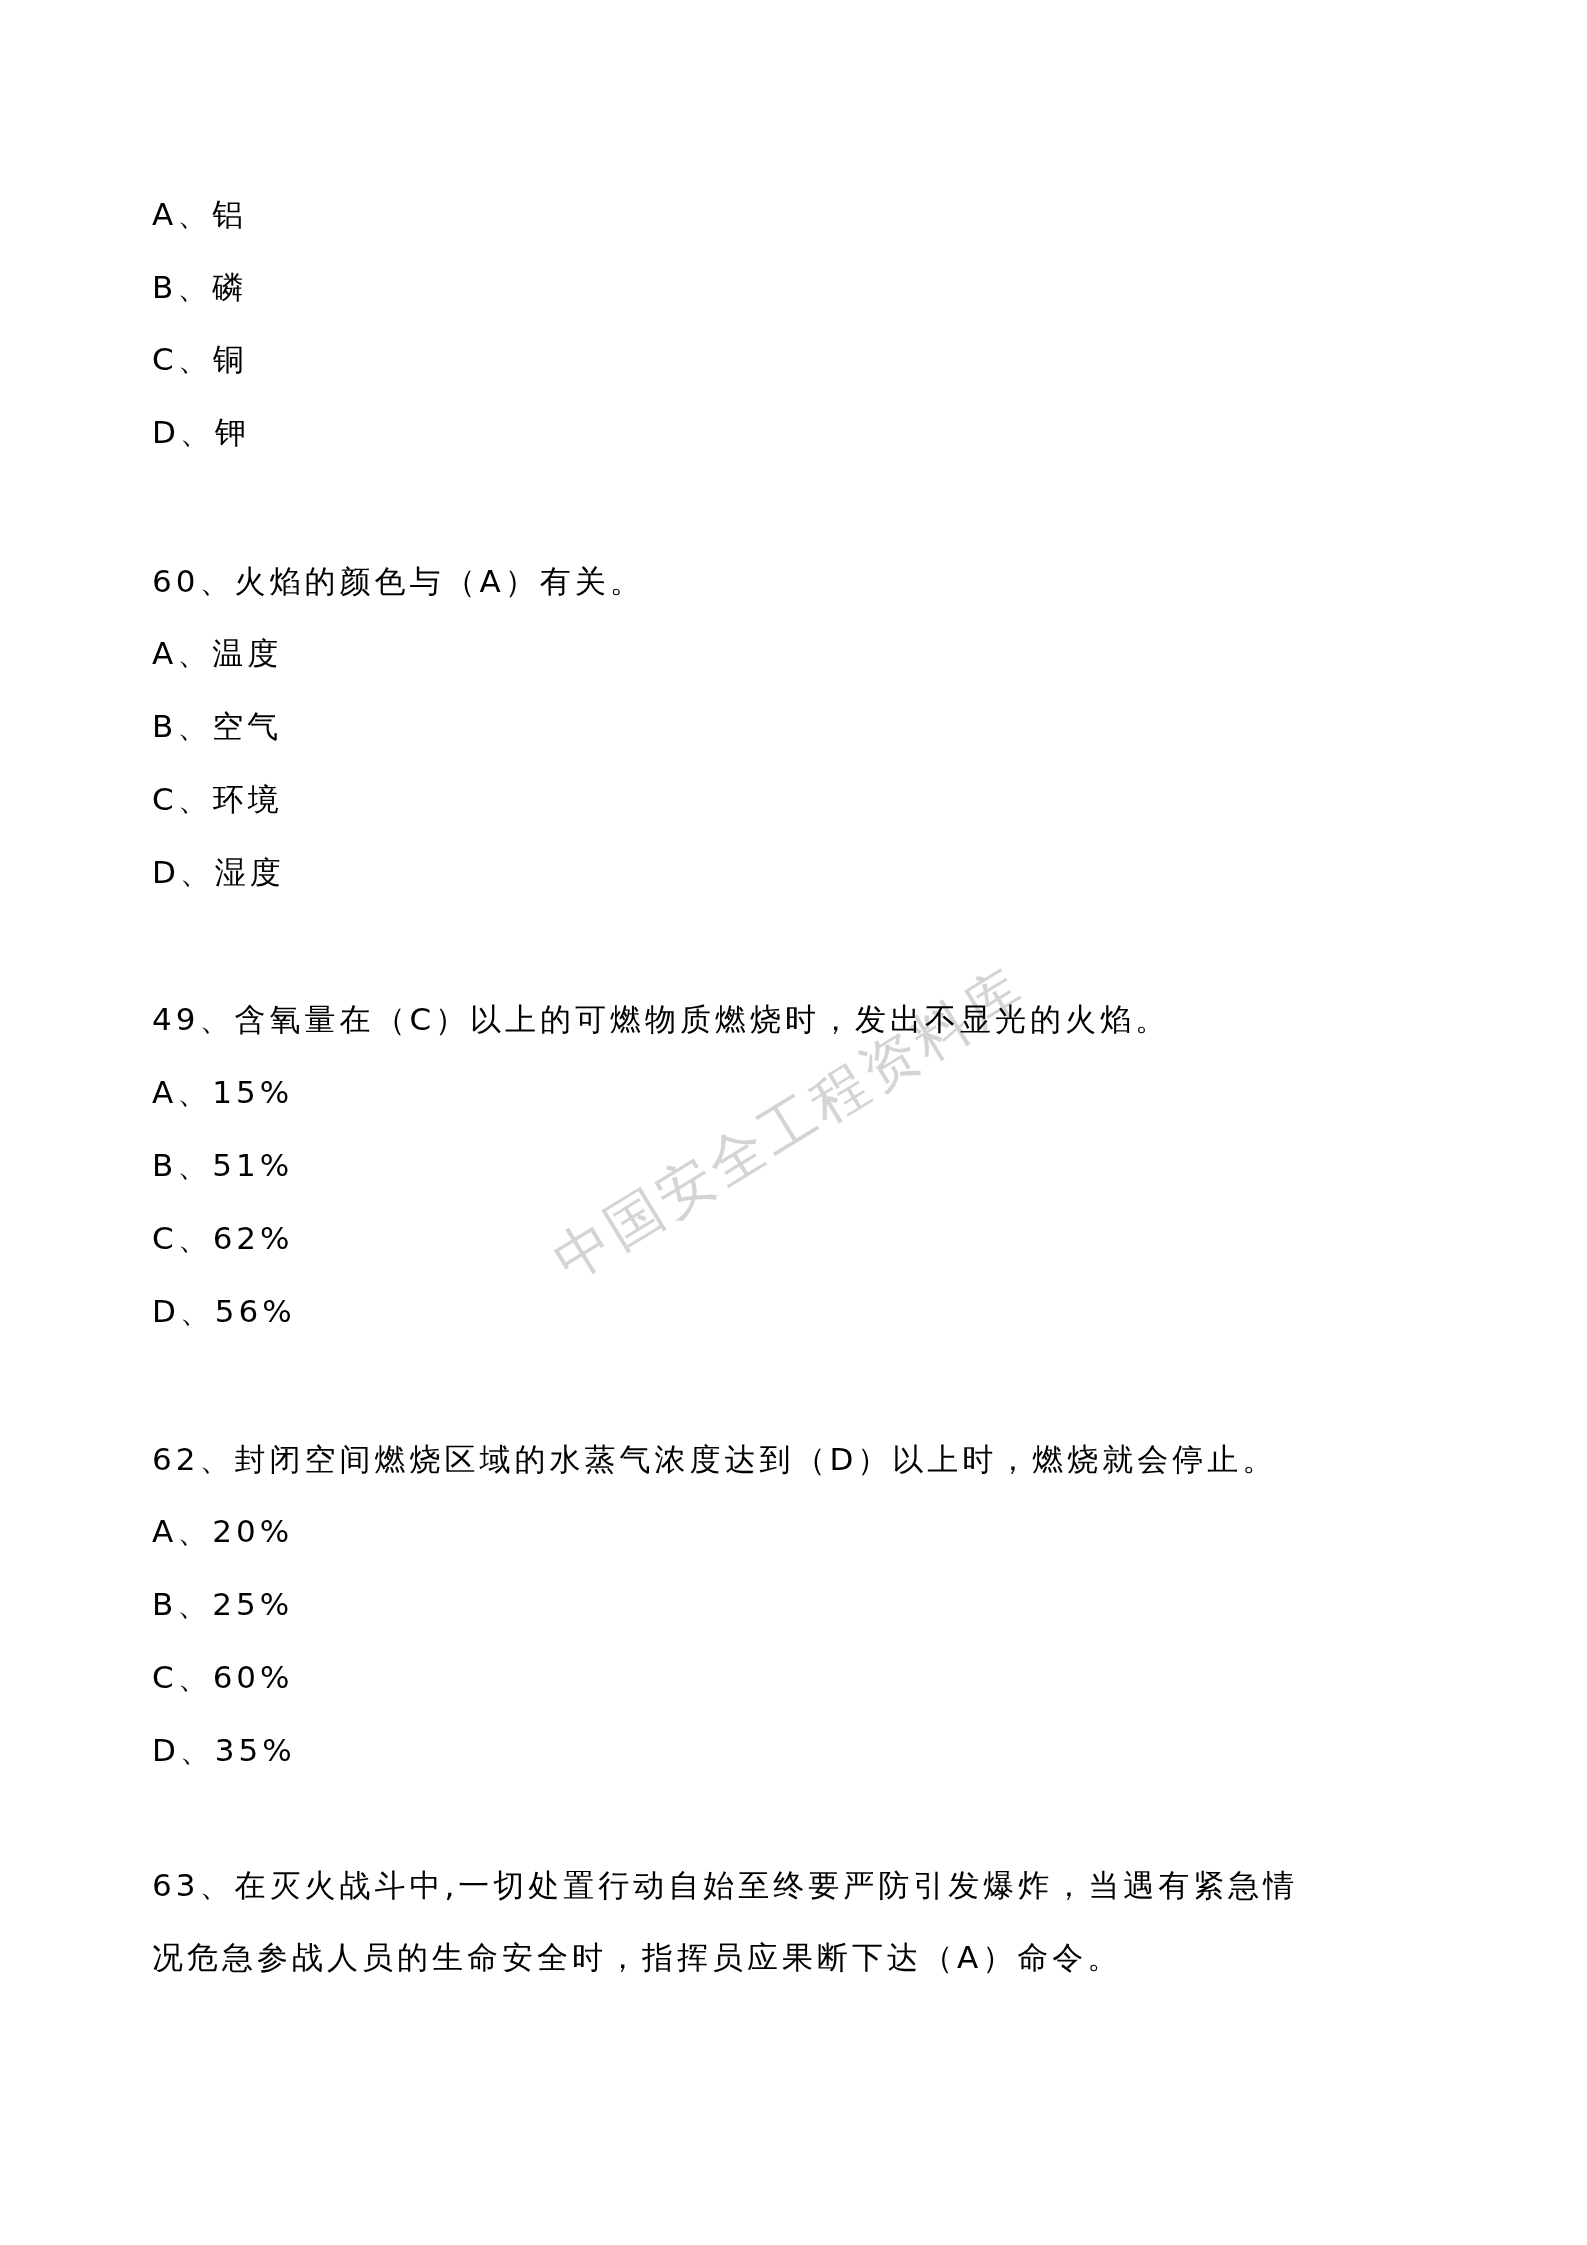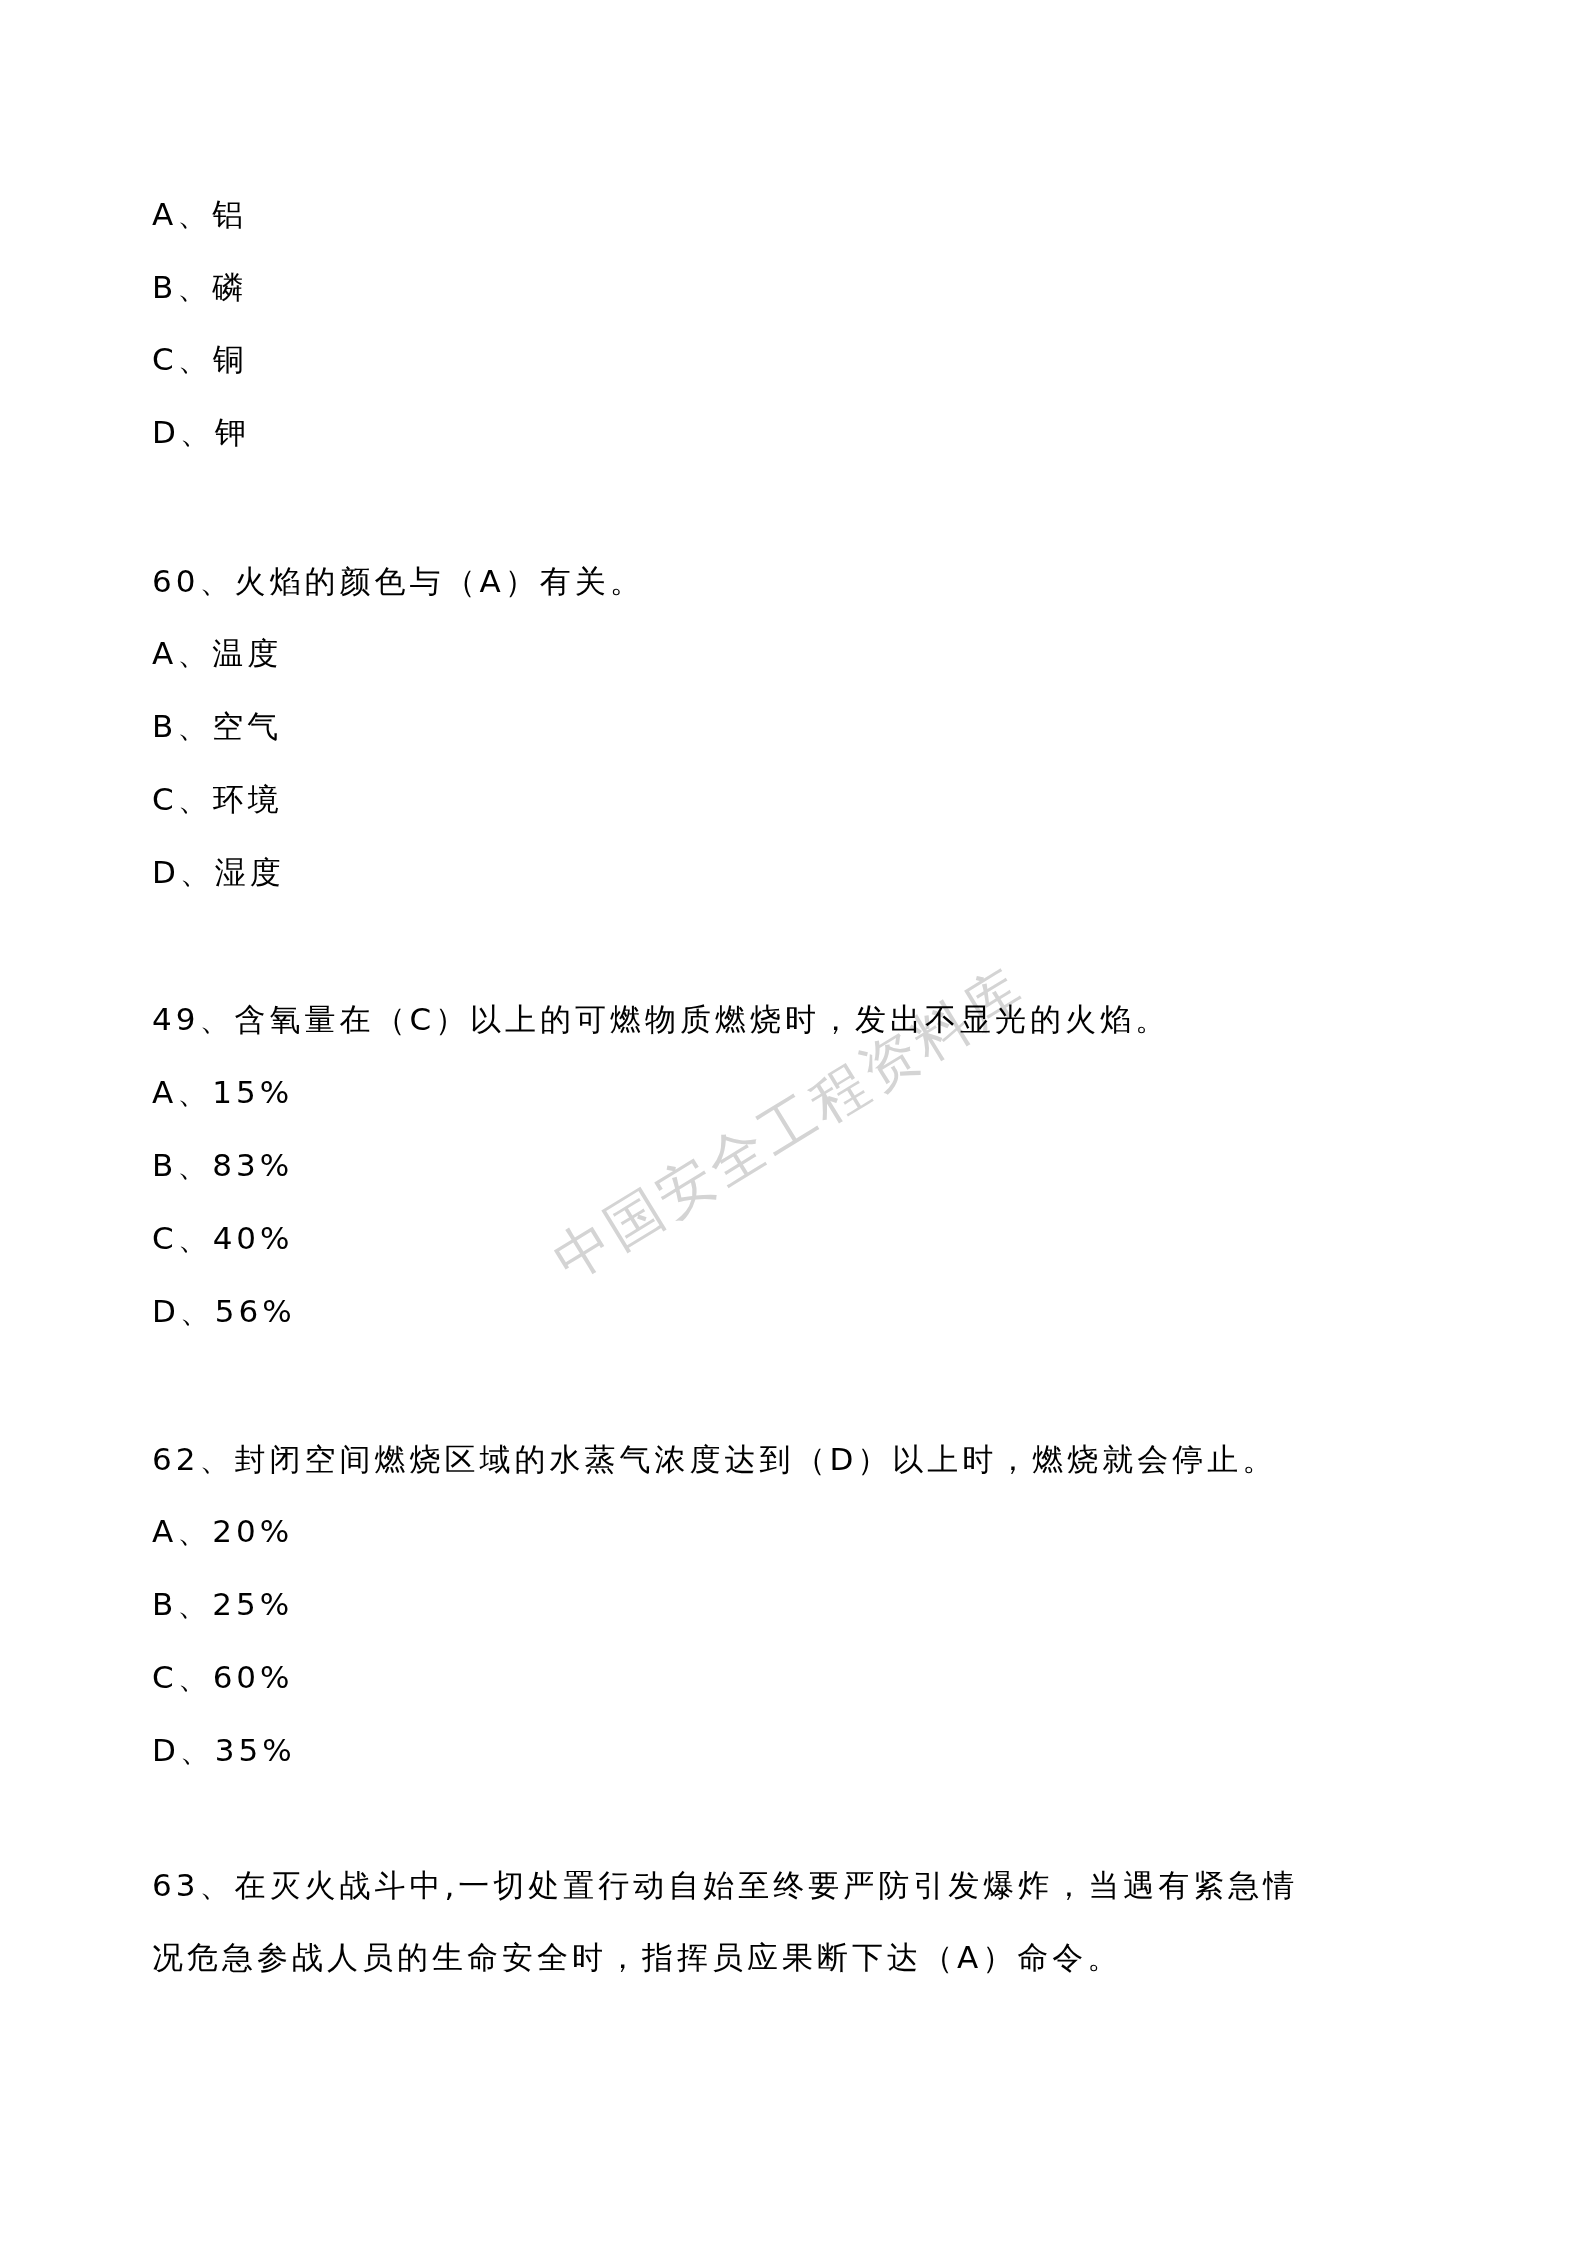--- a/index.html
+++ b/index.html
@@ -66,22 +66,22 @@
       <div class="line" style="top:561px">60、火焰的颜色与（A）有关。</div>
       <div class="line" style="top:633px">A、温度</div>
       <div class="line" style="top:706px">B、空气</div>
       <div class="line" style="top:779px">C、环境</div>
       <div class="line" style="top:852px">D、湿度</div>
     </div>
 
     <div>
       <div class="line" style="top:999px">49、含氧量在（C）以上的可燃物质燃烧时，发出不显光的火焰。</div>
       <div class="line" style="top:1072px">A、15%</div>
-      <div class="line" style="top:1145px">B、83%</div>
-      <div class="line" style="top:1218px">C、40%</div>
+      <div class="line" style="top:1145px">B、51%</div>
+      <div class="line" style="top:1218px">C、62%</div>
       <div class="line" style="top:1291px">D、56%</div>
     </div>
 
     <div>
       <div class="line" style="top:1439px">62、封闭空间燃烧区域的水蒸气浓度达到（D）以上时，燃烧就会停止。</div>
       <div class="line" style="top:1511px">A、20%</div>
       <div class="line" style="top:1584px">B、25%</div>
       <div class="line" style="top:1657px">C、60%</div>
       <div class="line" style="top:1730px">D、35%</div>
     </div>

